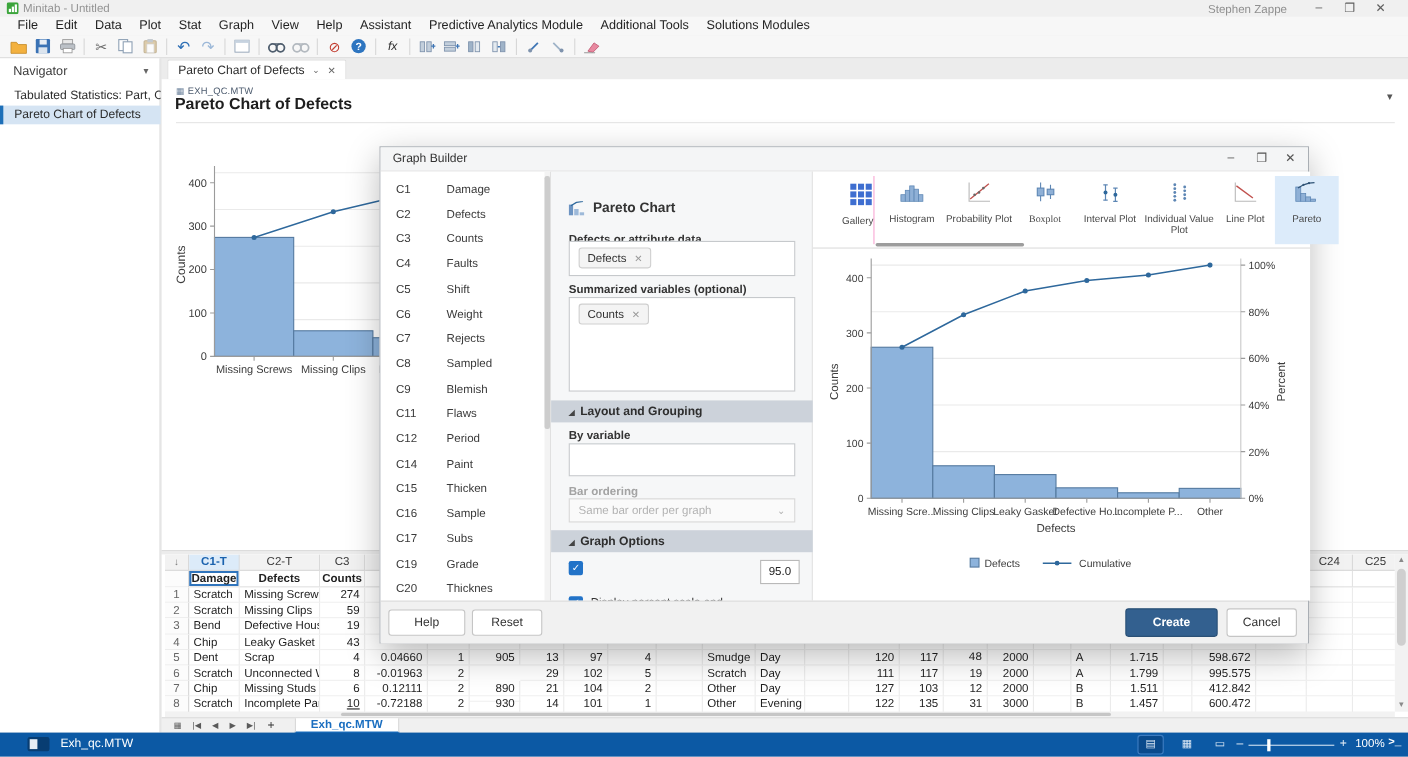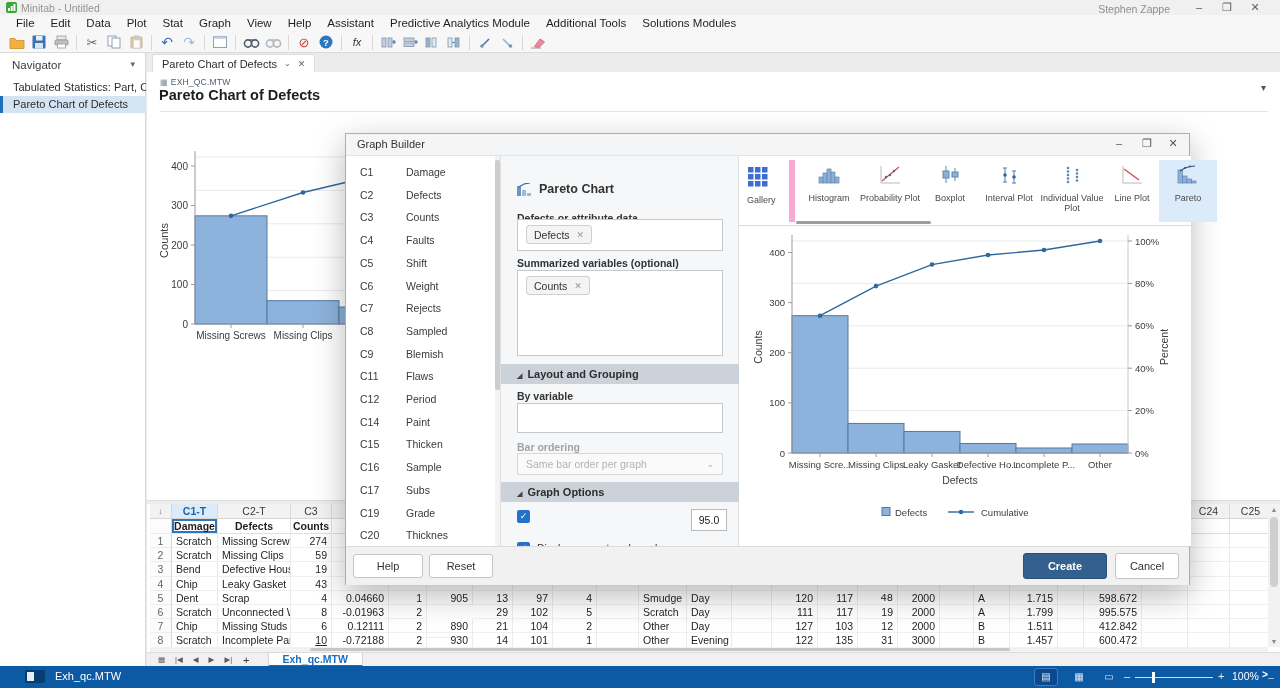--- a/index.html
+++ b/index.html
@@ -88,21 +88,21 @@
 .chip .x{color:#999;font-size:9px}
 .sect{position:absolute;left:0;width:238px;height:20px;background:#ccd2da;font-size:11px;font-weight:bold;color:#2e2e2e;line-height:20px;padding-left:16px}
 .sect .tri{font-size:7px;color:#444;margin-right:5px}
 .cb{position:absolute;left:16px;width:13px;height:13px;background:#2273c8;border-radius:2px;color:#fff;font-size:9px;line-height:13px;text-align:center}
 .cb-label{position:absolute;left:36px;font-size:10.5px;color:#333;width:152px;line-height:1.25}
 #combine-input{position:absolute;left:190px;width:36px;height:22px;background:#fff;border:1px solid #b9b9b9;font-size:10.5px;text-align:center;line-height:21px;color:#222}
 #dd-bar-order{position:absolute;left:16px;width:206px;height:22px;background:#fafafa;border:1px solid #d7d7d7;font-size:10.5px;color:#b3b3b3;line-height:21px;padding-left:8px}
 #dd-bar-order .car{position:absolute;right:8px;top:0;font-size:9px}
 #dlg-right{position:absolute;left:393px;top:22px;width:452px;height:390px;background:#fff}
 #gallery-strip{position:absolute;left:0;top:0;width:452px;height:70px;border-bottom:1px solid #dcdcdc}
-#gallery-tile{position:absolute;left:8px;top:4px;width:48px;height:62px;border-right:6px solid #f9a8d4;text-align:left}
+#gallery-tile{position:absolute;left:8px;top:4px;width:48px;height:62px;border-right:1px solid #f9a8d4;text-align:right}
 .gal-item{position:absolute;top:4px;height:62px;text-align:center;padding-top:4px}
 .gal-item.sel{background:#dcebfa}
 .gal-lbl{font-size:9px;color:#4a4a4a;line-height:1.12;margin-top:3px}
 #gal-scroll-thumb{position:absolute;left:57px;top:65px;width:135px;height:3px;background:#9d9d9d;border-radius:2px}
 #dlg-bottom{position:absolute;left:0;top:412px;width:843px;height:39px;background:#f1f1f1;border-top:1px solid #dcdcdc}
 .dbtn{position:absolute;top:7px;height:24px;background:#fff;border:1px solid #c5c5c5;border-radius:3px;font-size:11px;color:#333;text-align:center}
 #btn-create{position:absolute;left:677px;top:6px;width:84px;height:26px;background:#33608f;border:1px solid #2a5076;border-radius:3px;color:#fff;font-size:11px;font-weight:bold;text-align:center;line-height:24px}
 #btn-cancel{position:absolute;left:769px;top:6px;width:64px;height:26px;background:#fff;border:1px solid #c5c5c5;border-radius:3px;font-size:11px;color:#333;text-align:center;line-height:24px}
 #pareto-head{position:absolute;left:16px;top:26px;display:flex;align-items:center;gap:7px}
 #pareto-head span{font-size:12.5px;font-weight:bold;color:#333}
@@ -809,21 +809,21 @@
                 <rect x="19" y="13" width="4" height="6"></rect>
               </g>
             </svg><div class="gal-lbl">Histogram</div></div>
           <div class="gal-item" style="left: 120px; width: 62px;"><svg width="26" height="22">
               <path d="M4 2 V19 H23" stroke="#b9b9b9" fill="none"></path>
               <line x1="5" y1="17" x2="22" y2="3" stroke="#c0504d" stroke-width="1.2"></line>
               <circle cx="9" cy="13" r="1.2" fill="#666"></circle>
               <circle cx="13" cy="11" r="1.2" fill="#666"></circle>
               <circle cx="17" cy="7" r="1.2" fill="#666"></circle>
             </svg><div class="gal-lbl">Probability Plot</div></div>
-          <div class="gal-item" style="left: 182px; width: 58px;"><svg width="26" height="22">
+          <div class="gal-item" style="left: 182px; width: 58px; font-family: Liberation Serif, serif;"><svg width="26" height="22">
               <g stroke="#5d86b4">
                 <line x1="9" y1="2" x2="9" y2="19"></line>
                 <line x1="18" y1="4" x2="18" y2="17"></line>
               </g>
               <rect x="6" y="7" width="6" height="7" fill="#8fb0d6" stroke="#5d86b4"></rect>
               <rect x="15" y="8" width="6" height="5" fill="#8fb0d6" stroke="#5d86b4"></rect>
             </svg><div class="gal-lbl">Boxplot</div></div>
           <div class="gal-item" style="left: 240px; width: 60px;"><svg width="26" height="22">
               <g stroke="#5d86b4" stroke-width="1.1">
                 <line x1="9" y1="4" x2="9" y2="18"></line>

